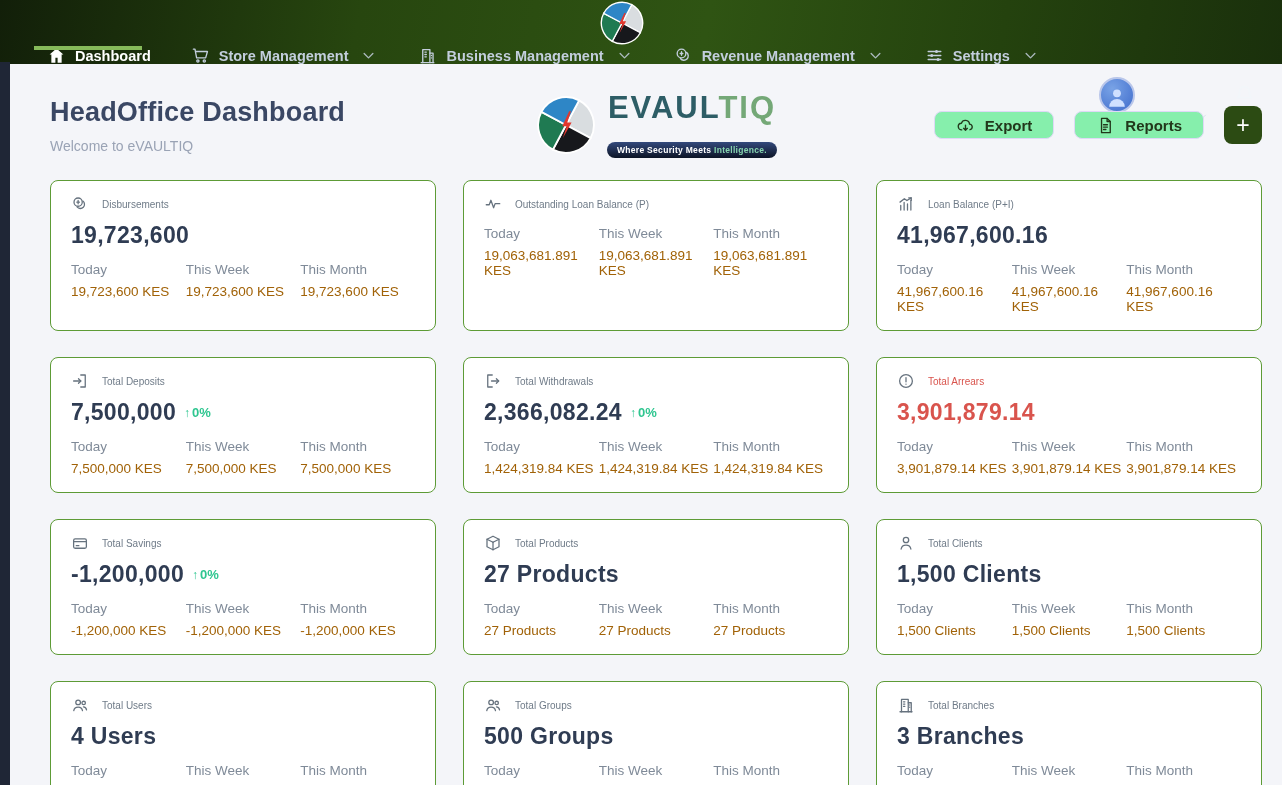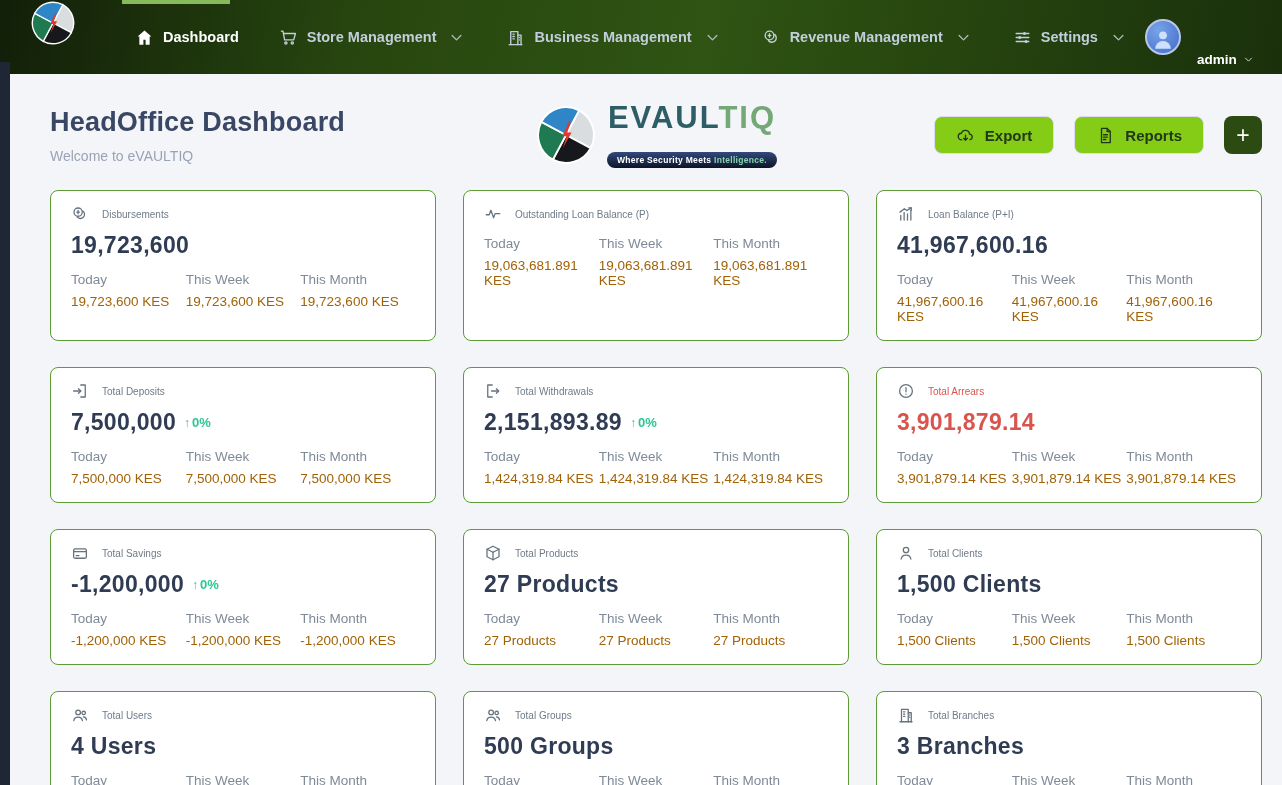--- a/index.html
+++ b/index.html
@@ -1,23 +1,24 @@
 <!DOCTYPE html>
 <html><head>
 <meta charset="utf-8">
 <style>
   * { margin:0; padding:0; box-sizing:border-box; }
   html,body { width:1282px; height:785px; overflow:hidden; }
   body { font-family:"Liberation Sans", sans-serif; background:#f4f5f9; }
 
   
   .navbar{
-    height:74px; display:flex; 
+    height:64px; display:flex; align-items:center;
     padding:0 26px 0 30px;
     background:linear-gradient(100deg,#121f09 0%,#27460f 28%,#2f5413 55%,#24420e 78%,#1a300c 100%);
+    flex-direction:column;
   }
   .brand{ width:46px; height:46px; margin-right:42px; flex:0 0 auto; }
   .brand svg{ width:100%; height:100%; }
   .nav-menu{ display:flex; list-style:none; align-self:stretch; align-items:stretch; gap:6px; }
   .nav-item{ position:relative; display:flex; align-items:center; gap:9px; padding:0 17px;
              color:#c3cedd; font-size:14.5px; font-weight:600; cursor:pointer; white-space:nowrap; }
   .nav-item .i{ width:19px; height:19px; }
   .nav-item.active{ color:#ffffff; font-weight:700; }
   .nav-item.active::before{ content:""; position:absolute; top:0; left:4px; right:26px; height:4px; background:#86ba5a; }
   .nav-chevron{ width:14px; height:14px; opacity:.85; margin-left:2px; }
@@ -45,22 +46,22 @@
   .center-logo .mark{ width:62px; height:62px; }
   .center-logo .mark svg{ width:100%; height:100%; }
   .logo-text{ display:flex; flex-direction:column; align-items:center; }
   .logo-word{ font-size:31px; font-weight:800; letter-spacing:2px; color:#2d5d66; line-height:1; }
   .logo-word .accent{ color:#74a877; }
   .tagline{ margin-top:19px; background:linear-gradient(180deg,#33497c,#0c1426); color:#ffffff;
             font-size:8.5px; font-weight:700; padding:3px 10px; border-radius:9px; letter-spacing:.3px; white-space:nowrap; }
   .tagline .accent{ color:#86d3ae; }
 
   .actions{ justify-self:end; display:flex; align-items:center; gap:20px; }
-  .btn{ display:flex; align-items:center; gap:10px; background:#84cc16; border:1px solid #ded9f6;
-        border-radius:8px; height:38px; padding:0 21px; font-family:inherit; font-size:15px;
+  .btn{ display:flex; align-items:center; gap:10px; background:#86efac; border:1px solid #ded9f6;
+        border-radius:8px; height:28px; padding:0 21px; font-family:inherit; font-size:15px;
         font-weight:700; color:#22381b; cursor:pointer; }
   .btn .i{ width:19px; height:19px; color:#22381b; }
   .btn-add{ width:38px; height:38px; background:#2c4b13; color:#ffffff; border:none; border-radius:8px;
             font-size:23px; font-weight:400; line-height:1; display:flex; align-items:center;
             justify-content:center; cursor:pointer; }
 
   
   .cards-grid{ margin-top:22px; display:grid; grid-template-columns:repeat(3,1fr); gap:26px 27px; }
   .card{ background:#ffffff; border:1.5px solid #5d9b36; border-radius:8px; padding:14px 20px 16px; }
   .card-head{ display:flex; align-items:center; gap:13px; }
@@ -360,21 +361,21 @@
       <span class="i card-icon">
             <svg viewBox="0 0 24 24" fill="none" stroke="currentColor" stroke-width="1.7" stroke-linecap="round" stroke-linejoin="round">
               <path d="M11 4H5v16h6"></path>
               <path d="M10 12h9.5"></path>
               <path d="m16.5 9 3 3-3 3"></path>
             </svg>
           </span>
       <span class="card-label">Total Withdrawals</span>
     </div>
     <div class="card-value-row">
-      <span class="card-value">2,151,893.89</span>
+      <span class="card-value">2,366,082.24</span>
       <span class="card-delta">
             <span class="arrow">↑</span>
             <span class="pct">0%</span>
           </span>
     </div>
     <div class="card-stats">
           <div>
             <div class="stat-label">Today</div>
             <div class="stat-value">1,424,319.84 KES</div>
           </div>

